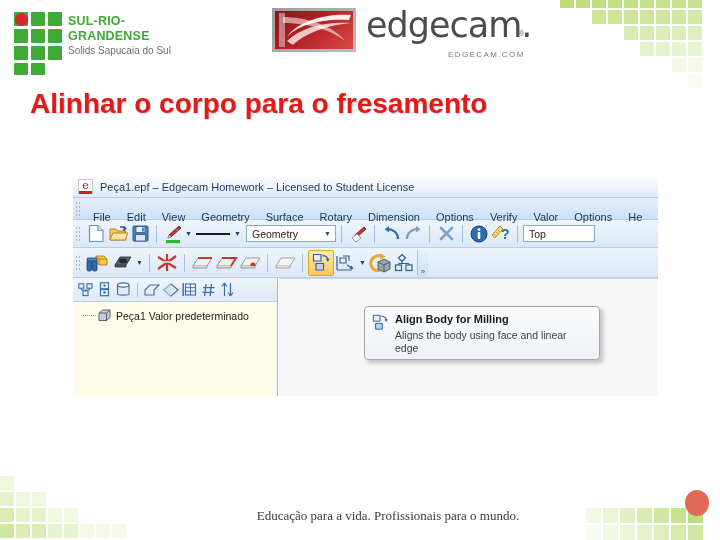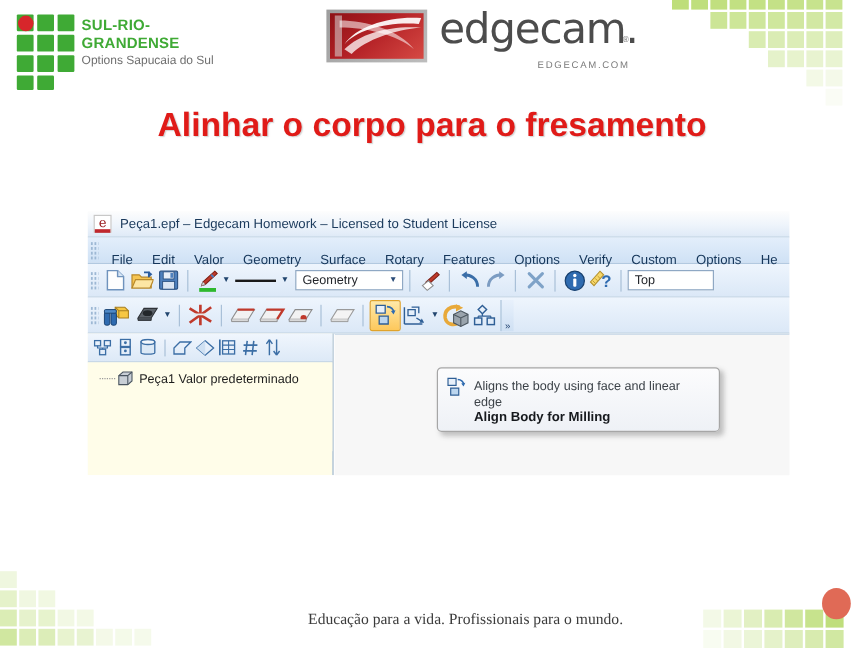--- a/index.html
+++ b/index.html
@@ -41,21 +41,21 @@
   #ec-word { position: absolute; left: 94px; top: 0px; font-size: 35px; color: #4c4c4c;
              font-family: "DejaVu Sans", sans-serif; letter-spacing: -1px; line-height: 38px; }
   #ec-dot { color: #4c4c4c; }
   #ec-reg { position: absolute; left: 247px; top: 24px; font-size: 7px; color: #6d6d6d; }
   #ec-url { position: absolute; left: 176px; top: 44px; font-size: 8px; color: #7a7a7a;
             letter-spacing: 1.4px; text-align: right; }
 
   
   #title {
     position: absolute; left: 30px; top: 88px; width: 660px;
-    text-align: center;
+    text-align: left;
     font-size: 28px; font-weight: bold; color: #e01b18;
     text-shadow: 1px 1px 1px rgba(180,180,180,.6);
     white-space: nowrap;
   }
 
   
   #app {
     position: absolute; left: 73px; top: 176px; width: 585px; height: 220px;
     background: #fdfdfd;
     overflow: hidden;
@@ -226,21 +226,21 @@
       <div class="blk" style="left:34px;top:17px;width:14px;height:14px;"></div>
       <div class="blk" style="left:0;top:34px;width:14px;height:14px;"></div>
       <div class="blk" style="left:17px;top:34px;width:14px;height:14px;"></div>
       <div class="blk" style="left:34px;top:34px;width:14px;height:14px;"></div>
       <div class="blk" style="left:0;top:51px;width:14px;height:12px;"></div>
       <div class="blk" style="left:17px;top:51px;width:14px;height:12px;"></div>
       <div id="if-dot"></div>
     </div>
     <div id="if-text">
       <div class="if-l2">SUL-RIO-GRANDENSE</div>
-      <div class="if-l3">Options Sapucaia do Sul</div>
+      <div class="if-l3">Solids Sapucaia do Sul</div>
     </div>
   </div>
 
   <div id="ec-logo">
     <div id="ec-mark">
       <div id="ec-mark-inner">
         <svg width="100%" height="100%" viewBox="0 0 78 38" preserveAspectRatio="none">
           <path d="M4 2 L4 36 L10 36 L10 2 Z" fill="#d8d8d8" opacity="0.55"></path>
           <path d="M76 4 C52 2, 22 10, 12 26 C22 14, 48 7, 74 9 Z" fill="#ffffff" opacity="0.92"></path>
           <path d="M12 30 C26 16, 52 10, 76 12 C54 14, 30 22, 18 34 Z" fill="#ffffff" opacity="0.75"></path>
@@ -259,28 +259,28 @@
 
     <div id="app-titlebar">
       <div id="app-icon">e</div>
       <div id="app-title-text">Peça1.epf – Edgecam Homework – Licensed to Student License</div>
     </div>
 
     <div id="app-menubar">
       <div class="grip"></div>
       <div class="menu-item">File</div>
       <div class="menu-item">Edit</div>
-      <div class="menu-item">Valor</div>
+      <div class="menu-item">View</div>
       <div class="menu-item">Geometry</div>
       <div class="menu-item">Surface</div>
       <div class="menu-item">Rotary</div>
-      <div class="menu-item">Features</div>
+      <div class="menu-item">Dimension</div>
       <div class="menu-item">Options</div>
       <div class="menu-item">Verify</div>
-      <div class="menu-item">Custom</div>
+      <div class="menu-item">Valor</div>
       <div class="menu-item">Options</div>
       <div class="menu-item">He</div>
     </div>
 
     <div class="toolbar-row" id="toolbar1">
       <div class="grip"></div>
 
       <div class="tbtn" title="New">
         <svg width="17" height="19" viewBox="0 0 17 19">
           <path d="M1.5 1.5 H10 L15 6.5 V17.5 H1.5 Z" fill="#fdfefe" stroke="#6f93bd" stroke-width="1.2"></path>
@@ -573,22 +573,22 @@
   <div id="tooltip">
     <div id="tooltip-icon">
       <svg width="17" height="17" viewBox="0 0 19 19">
         <path d="M1.5 1.5 L9 1.5 L9 8 L1.5 8 Z" fill="#e8f0fa" stroke="#2f5f96" stroke-width="1.1"></path>
         <path d="M10.5 2.5 C14 2.5, 16 5, 16 7" fill="none" stroke="#2f6bb0" stroke-width="1.4"></path>
         <path d="M17.6 5.5 L16 9 L13.8 6.2 Z" fill="#2f6bb0"></path>
         <path d="M4 10.5 L11.5 10.5 L11.5 17 L4 17 Z" fill="#bcd6ef" stroke="#2f5f96" stroke-width="1.1"></path>
       </svg>
     </div>
     <div style="flex:1">
+      <div id="tooltip-title">Align Body for Milling</div>
       <div id="tooltip-desc">Aligns the body using face and linear edge</div>
-      <div id="tooltip-title">Align Body for Milling</div>
     </div>
   </div>
 
   <div id="deco-bottom-left" style="position: absolute; left: 0px; top: 476px; width: 250px; height: 64px;">
       <div class="sq" style="left: 0px; top: 0px; width: 14px; height: 14px; background: rgb(190, 222, 122); opacity: 0.238;"></div>
       <div class="sq" style="left: 0px; top: 16px; width: 14px; height: 14px; background: rgb(190, 222, 122); opacity: 0.398;"></div>
       <div class="sq" style="left: 0px; top: 32px; width: 14px; height: 14px; background: rgb(190, 222, 122); opacity: 0.558;"></div>
       <div class="sq" style="left: 0px; top: 48px; width: 14px; height: 14px; background: rgb(190, 222, 122); opacity: 0.718;"></div>
       <div class="sq" style="left: 16px; top: 16px; width: 14px; height: 14px; background: rgb(190, 222, 122); opacity: 0.226;"></div>
       <div class="sq" style="left: 16px; top: 32px; width: 14px; height: 14px; background: rgb(190, 222, 122); opacity: 0.386;"></div>

